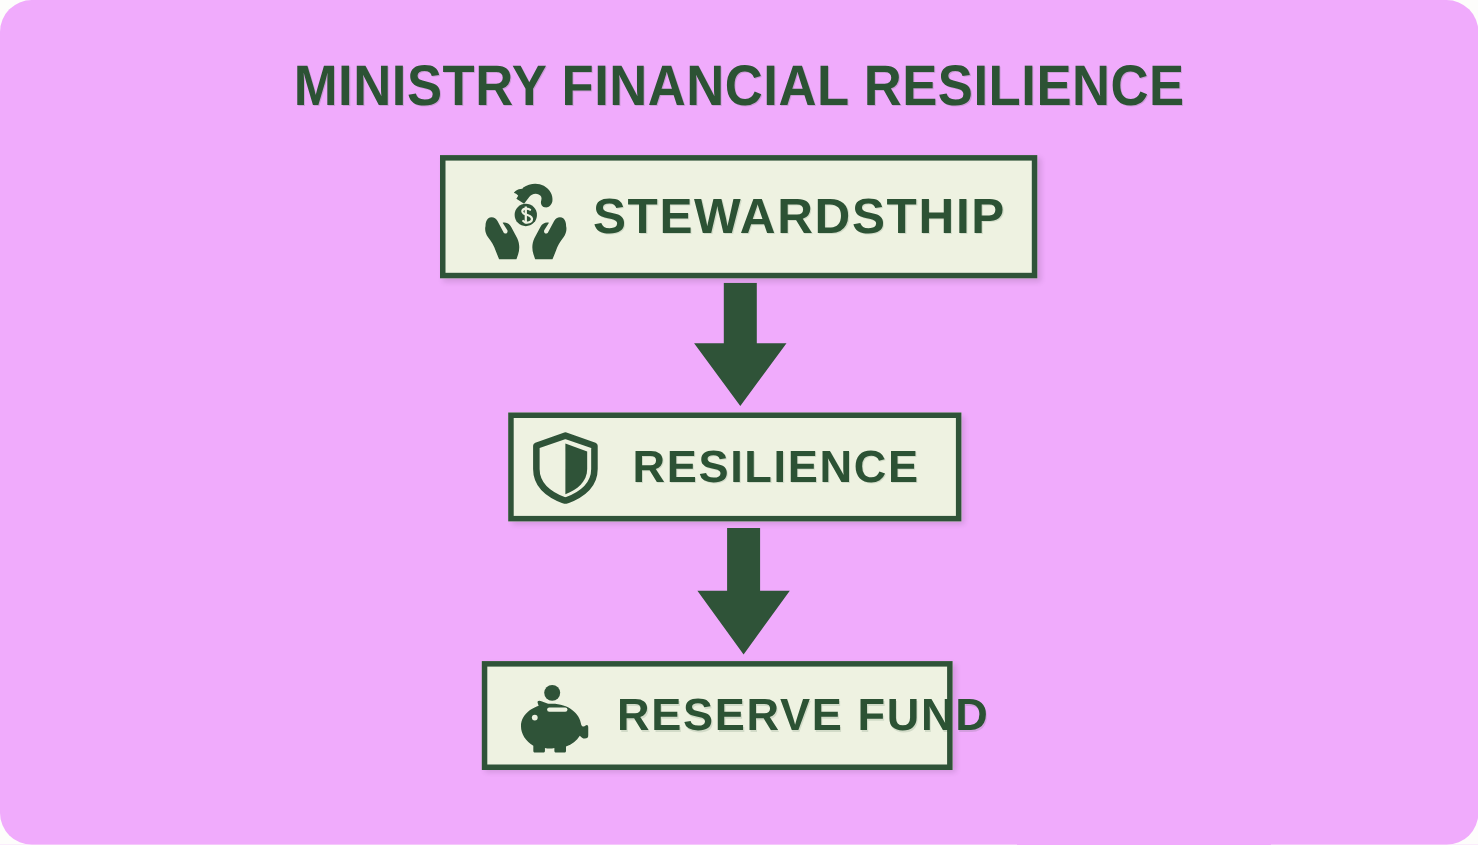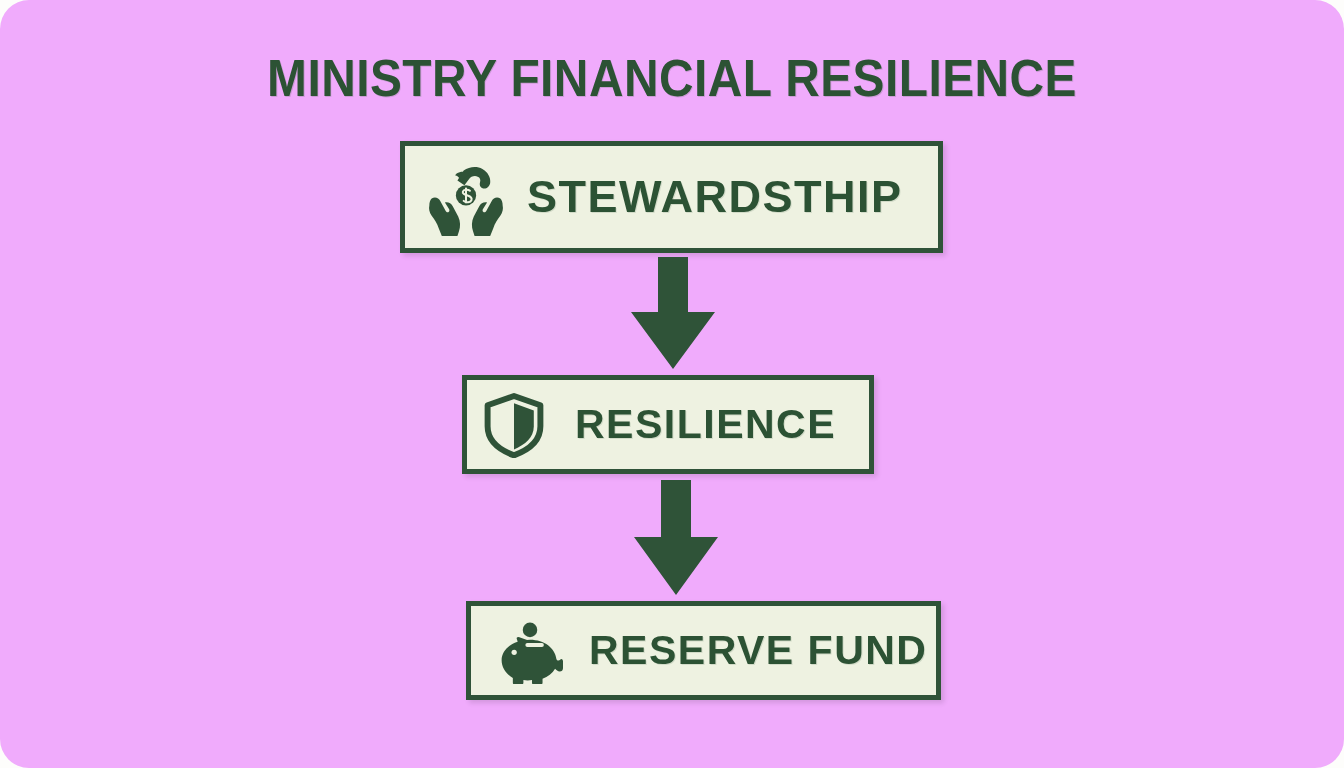--- a/index.html
+++ b/index.html
@@ -66,44 +66,43 @@
     white-space: nowrap;
     text-shadow: 1px 1px 0 rgba(44,82,52,0.14);
   }
 
   
   #node-stewardship {
     left: 400px;
     top: 141px;
     width: 543px;
     height: 112px;
-    padding-left: 22px;
+    padding-left: 34px;
   }
   #node-stewardship .node-icon { width: 78px; height: 78px; }
   #node-stewardship .node-label { font-size: 45px; margin-left: 22px; }
 
   
   #node-resilience {
     left: 462px;
     top: 375px;
     width: 412px;
     height: 99px;
     padding-left: 14px;
   }
   #node-resilience .node-icon { width: 66px; height: 66px; }
   #node-resilience .node-label { font-size: 41px; margin-left: 28px; }
 
   
   #node-reserve-fund {
     left: 438px;
     top: 601px;
-    width: 475px;
+    width: 428px;
     height: 99px;
     padding-left: 26px;
-    margin-left: 28px;
   }
   #node-reserve-fund .node-icon { width: 66px; height: 66px; }
   #node-reserve-fund .node-label { font-size: 41px; margin-left: 26px; }
 
   
   .flow-arrow {
     position: absolute;
     width: 96px;
   }
   #arrow-1 { left: 625px; top: 257px; height: 114px; }

